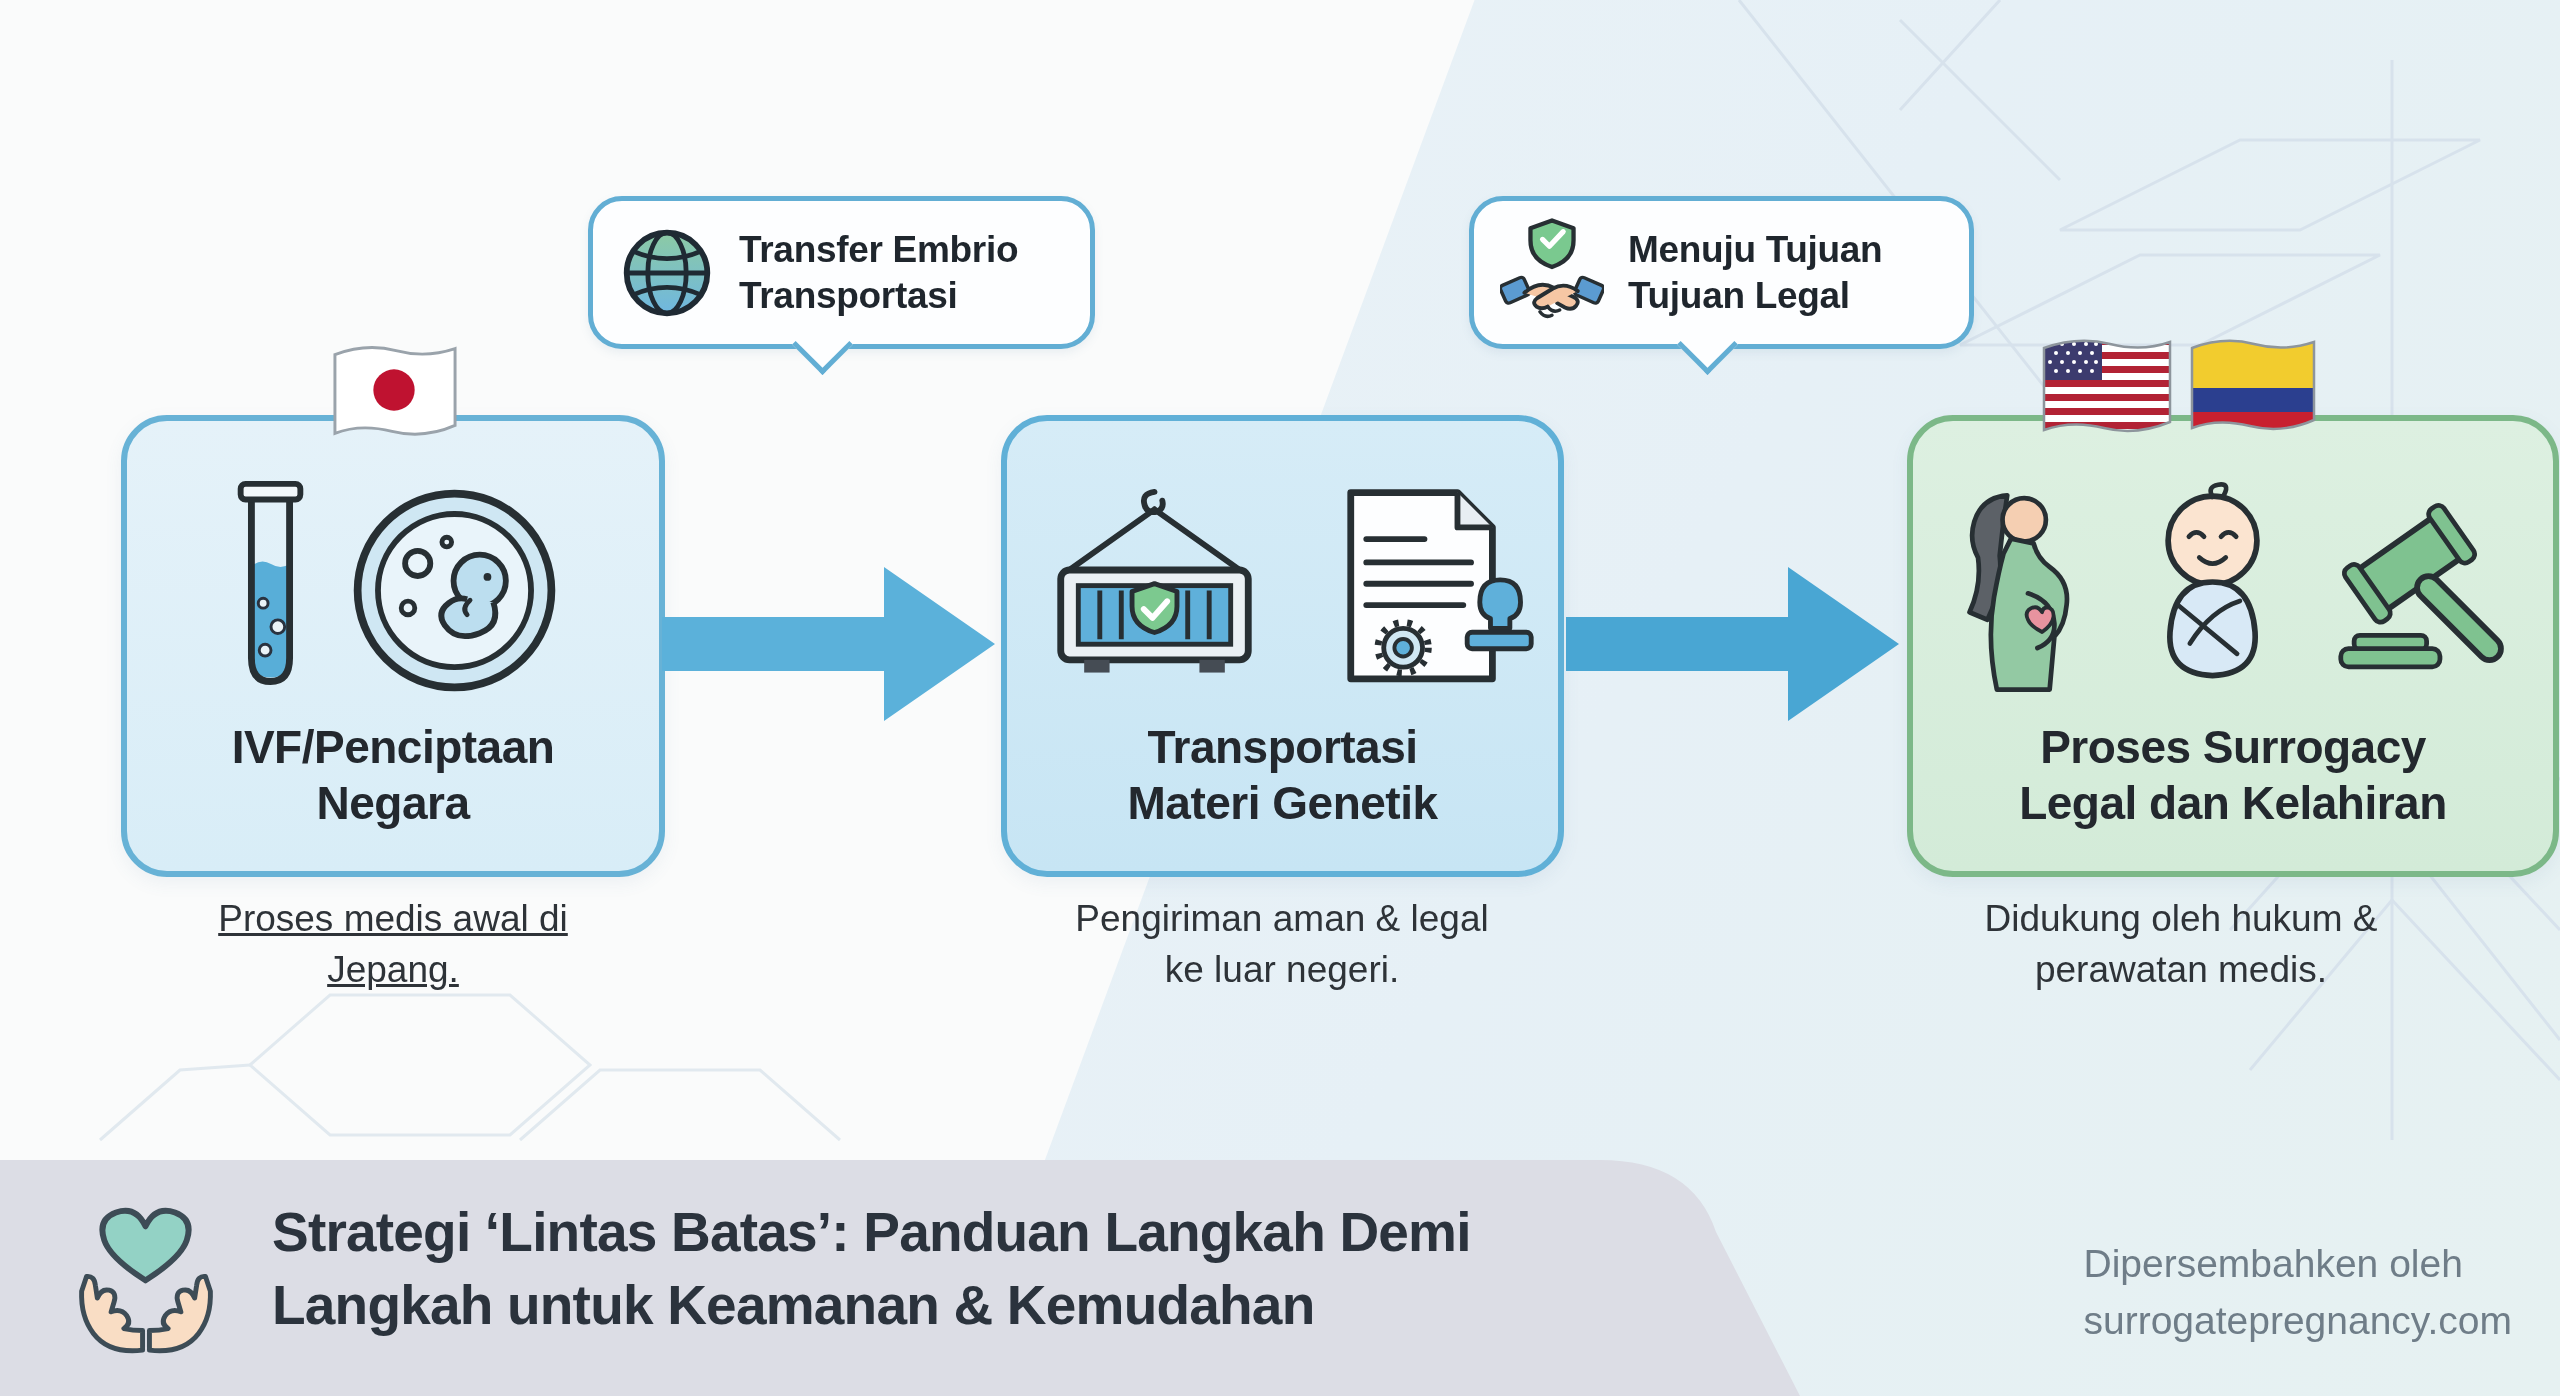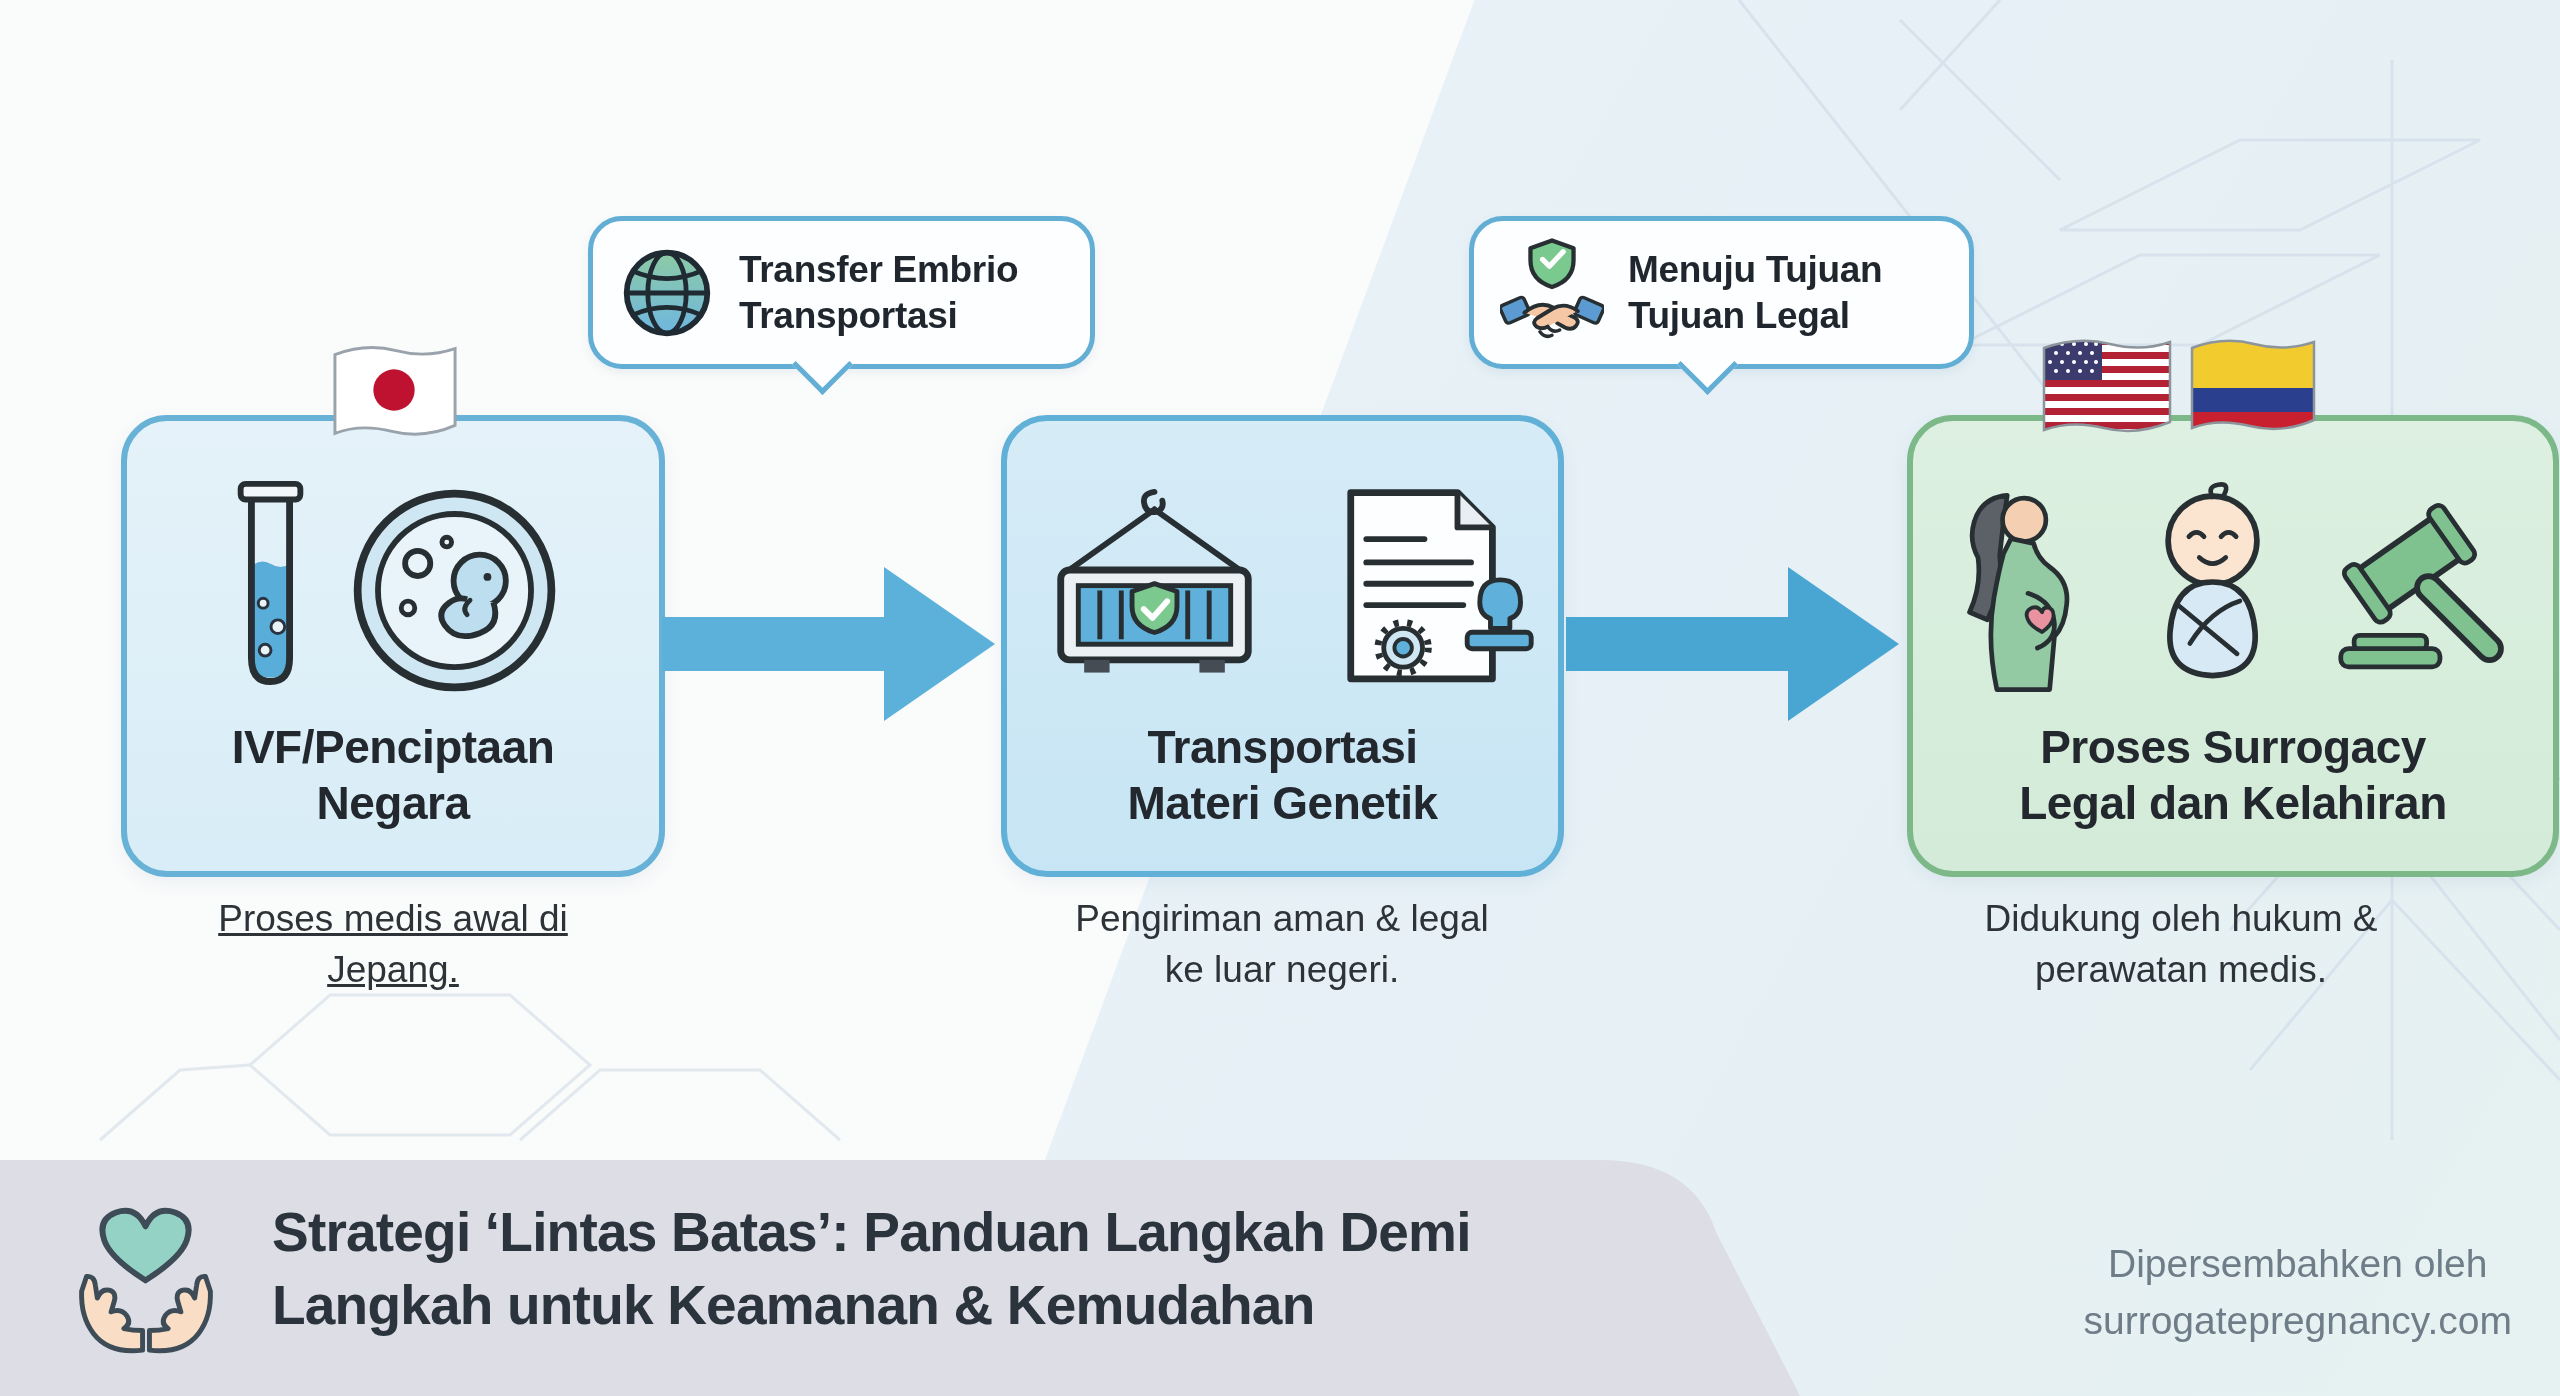--- a/index.html
+++ b/index.html
@@ -26,21 +26,21 @@
   #subtitle-1{left:203px;width:380px;text-decoration:underline;}
   #subtitle-2{left:1067px;width:430px;text-align:center;}
   #subtitle-3{left:1971px;width:420px;}
 
   
   .flag{position:absolute;z-index:5;}
   #flag-japan{left:331px;top:340px;}
   #flags-destination{left:2040px;top:334px;display:flex;gap:14px;}
 
   
-  .callout{position:absolute;top:216px;height:153px;background:#fdfeff;border:5px solid #62aed4;
+  .callout{position:absolute;top:196px;height:153px;background:#fdfeff;border:5px solid #62aed4;
     border-radius:34px;display:flex;align-items:center;box-sizing:border-box;
     box-shadow:0 4px 10px rgba(90,130,160,.10);z-index:6;}
   #callout-1{left:588px;width:507px;}
   #callout-2{left:1469px;width:505px;}
   .callout-icon{margin-left:26px;flex:0 0 auto;display:flex;align-items:center;}
   .callout-text{margin-left:24px;font-weight:700;font-size:37px;line-height:1.22;color:#1f262d;letter-spacing:-.3px;}
   .callout-tail{position:absolute;bottom:-22px;width:38px;height:38px;background:#fdfeff;
     border-right:5px solid #62aed4;border-bottom:5px solid #62aed4;transform:rotate(45deg);}
   #callout-1 .callout-tail{left:208px;}
   #callout-2 .callout-tail{left:212px;}
@@ -48,21 +48,21 @@
   
   .flow-arrow{position:absolute;top:565px;z-index:4;}
   #arrow-1{left:662px;}
   #arrow-2{left:1566px;}
 
   
   #footer-band-svg{position:absolute;inset:0;pointer-events:none;}
   #footer-logo{position:absolute;left:60px;top:1183px;z-index:8;}
   #footer-title{position:absolute;left:272px;top:1196px;z-index:8;font-weight:700;font-size:55px;
     line-height:1.32;color:#2b333d;letter-spacing:-.8px;}
-  #footer-credit{position:absolute;right:48px;top:1236px;z-index:8;text-align:center;font-size:39px;
+  #footer-credit{position:absolute;right:48px;top:1236px;z-index:8;text-align:left;font-size:39px;
     line-height:1.45;color:#6f7d88;margin-left:8px;}
   .nl{display:block;}
 </style>
 </head>
 <body>
 
 <div id="stage">
 
   <div id="bg-diagonal"></div>
 

